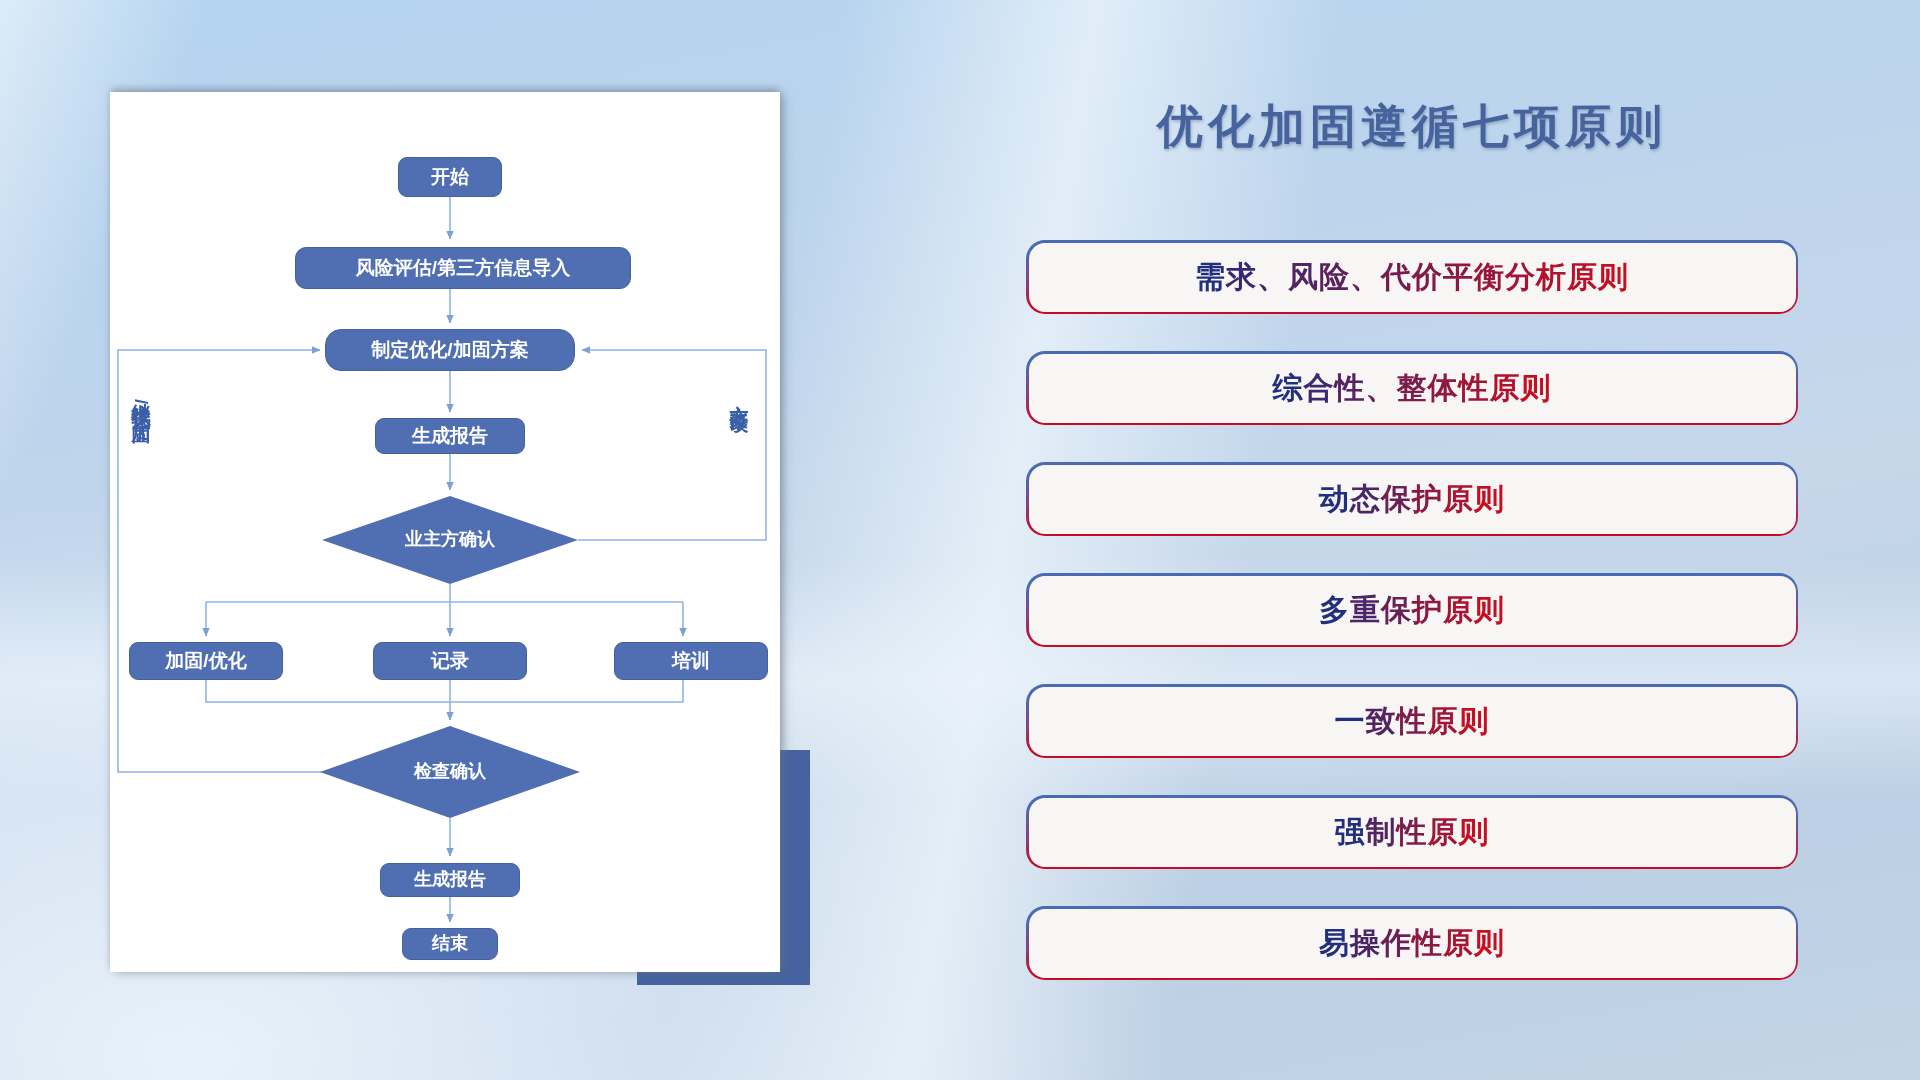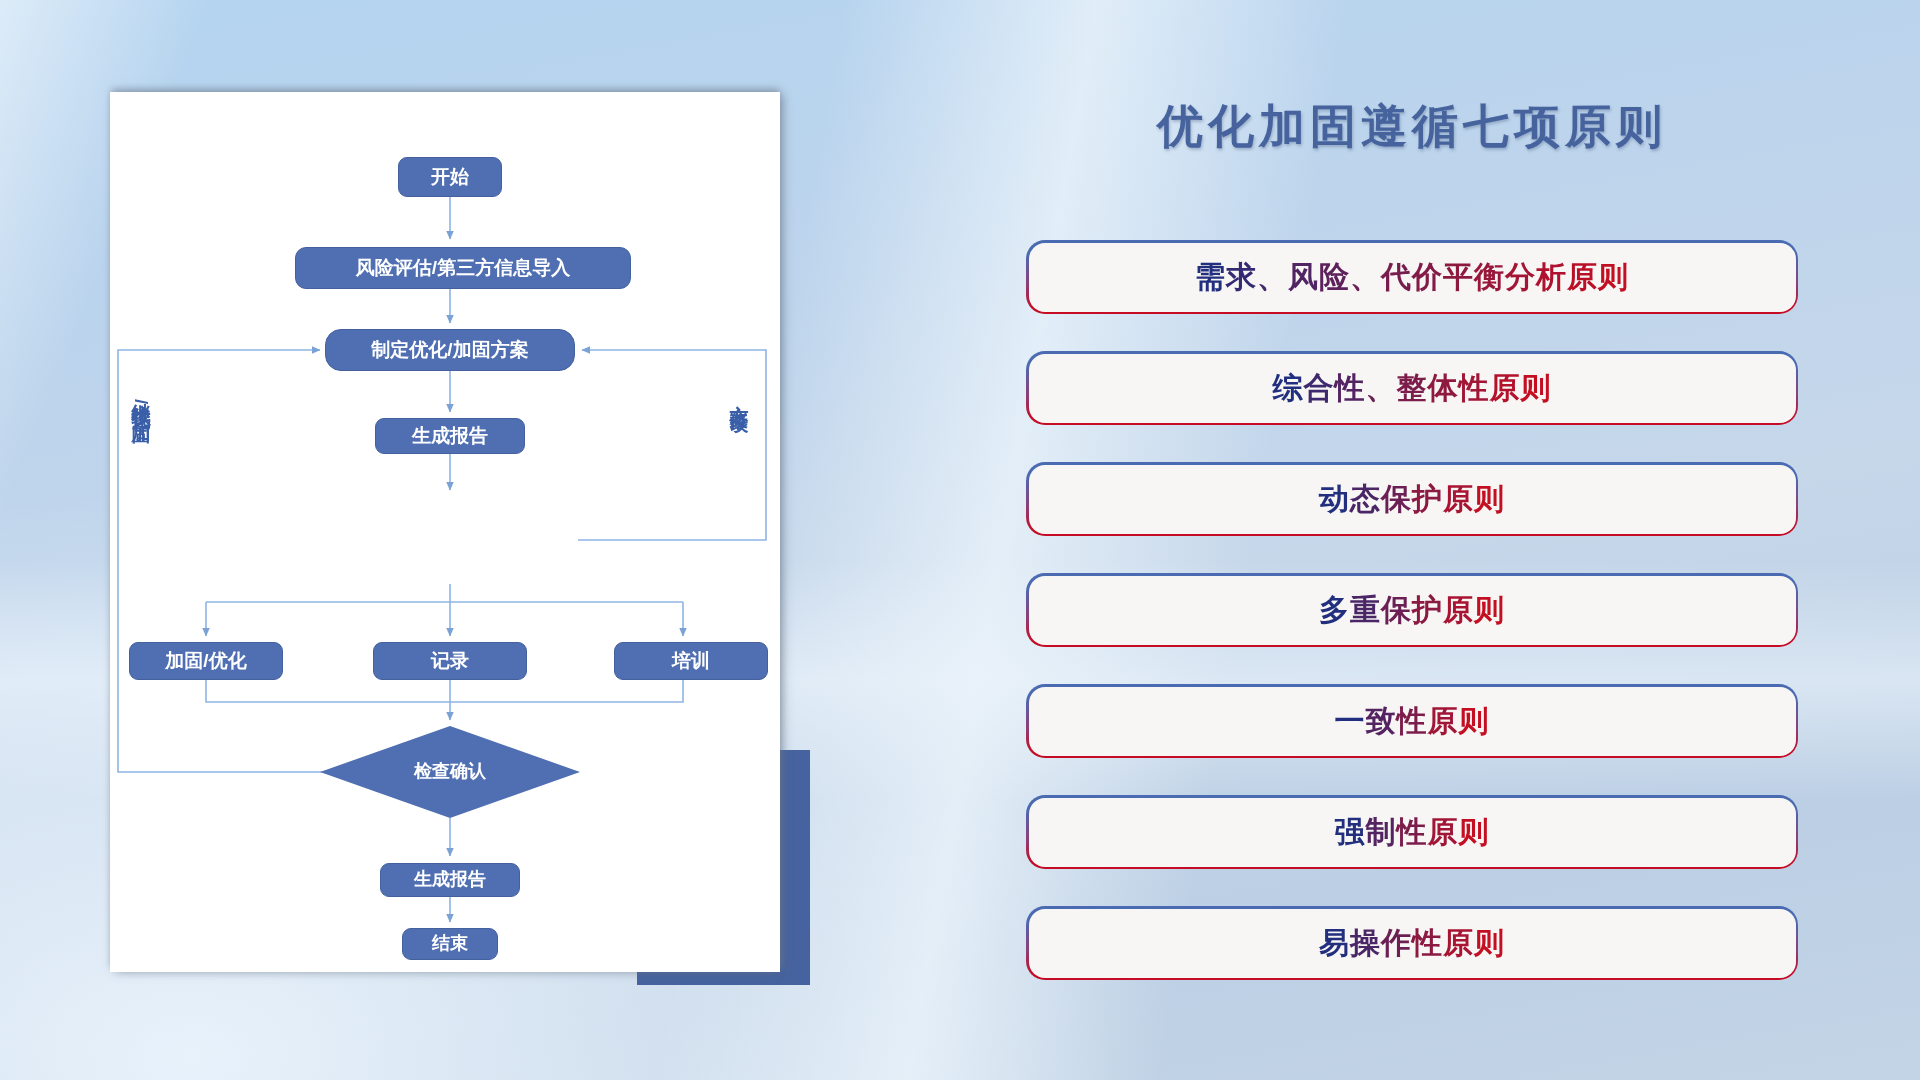--- a/index.html
+++ b/index.html
@@ -89,20 +89,21 @@
   </svg>
 
   <div class="node" style="left:288px;top:65px;width:104px;height:40px;">开始</div>
 
   <div class="node" style="left:185px;top:155px;width:336px;height:42px;border-radius:11px;">风险评估/第三方信息导入</div>
 
   <div class="node" style="left:215px;top:237px;width:250px;height:42px;border-radius:16px;">制定优化/加固方案</div>
 
   <div class="node" style="left:265px;top:326px;width:150px;height:36px;">生成报告</div>
 
+  <div class="node diamond" style="left:212px;top:404px;width:256px;height:88px;">业主方确认</div>
 
   <div class="node" style="left:19px;top:550px;width:154px;height:38px;">加固/优化</div>
 
   <div class="node" style="left:263px;top:550px;width:154px;height:38px;">记录</div>
 
   <div class="node" style="left:504px;top:550px;width:154px;height:38px;">培训</div>
 
   <div class="node diamond" style="left:210px;top:634px;width:260px;height:92px;">检查确认</div>
 
   <div class="node" style="left:270px;top:771px;width:140px;height:34px;font-size:18px;">生成报告</div>

